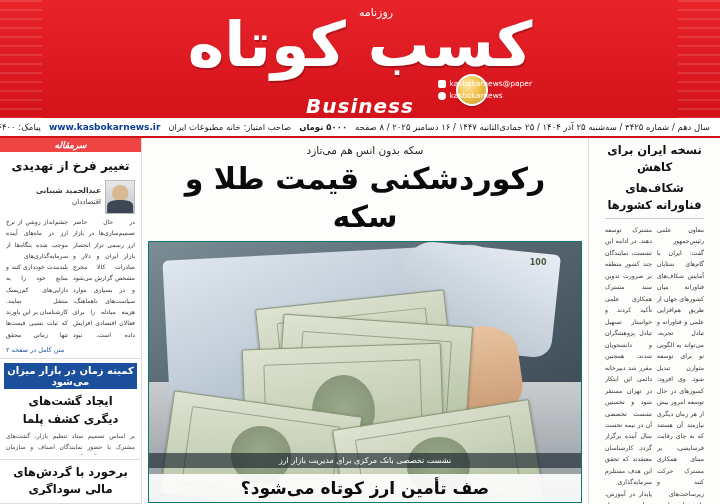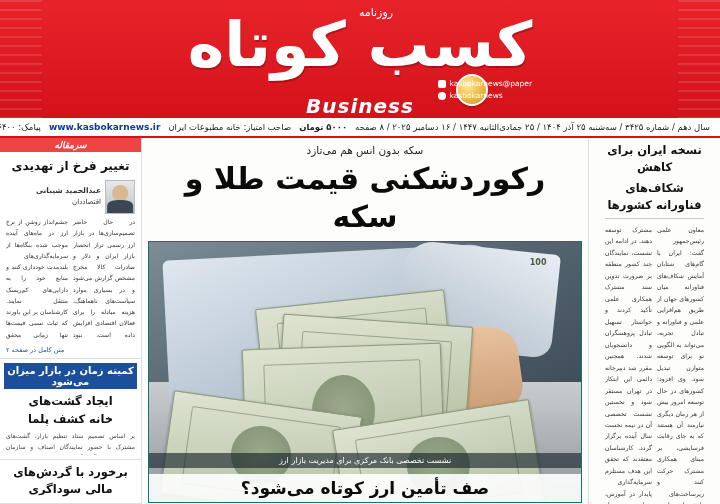--- a/index.html
+++ b/index.html
@@ -404,21 +404,21 @@
           </div>
         </div>
         <div class="ed-body">در حال حاضر تصمیم‌سازی‌ها در بازار ارز رسمی تراز انحصار بازار ایران و دلار و صادرات کالا مخرج مشخص گزارش می‌شود و در بسیاری موارد سیاست‌های ناهماهنگ، هزینه مبادله را برای فعالان اقتصادی افزایش داده است. نبود چشم‌انداز روشن از نرخ ارز در ماه‌های آینده موجب شده بنگاه‌ها از سرمایه‌گذاری‌های بلندمدت خودداری کنند و منابع خود را به دارایی‌های کم‌ریسک منتقل نمایند. کارشناسان بر این باورند که ثبات نسبی قیمت‌ها تنها زمانی محقق می‌شود که انضباط پولی و مالی به صورت همزمان دنبال شود و بانک مرکزی از استقلال کافی در تصمیم‌گیری برخوردار باشد.</div>
         <div class="ed-more">متن کامل در صفحه ۲</div>
       </div>
 
       <div class="brief-tab">کمیته زمان در بازار میزان می‌شود</div>
 
       <div class="brief">
         <div class="brief-title">ایجاد گشت‌های</div>
-        <div class="brief-title">خانه کشف پلما</div>
+        <div class="brief-title">دیگری کشف پلما</div>
         <div class="brief-text">بر اساس تصمیم ستاد تنظیم بازار، گشت‌های مشترک با حضور نمایندگان اصناف و سازمان حمایت از هفته آینده آغاز می‌شود.</div>
       </div>
 
       <div class="brief">
         <div class="brief-title">برخورد با گردش‌های</div>
         <div class="brief-title">مالی سوداگری</div>
 
       </div>
 
     </div>

